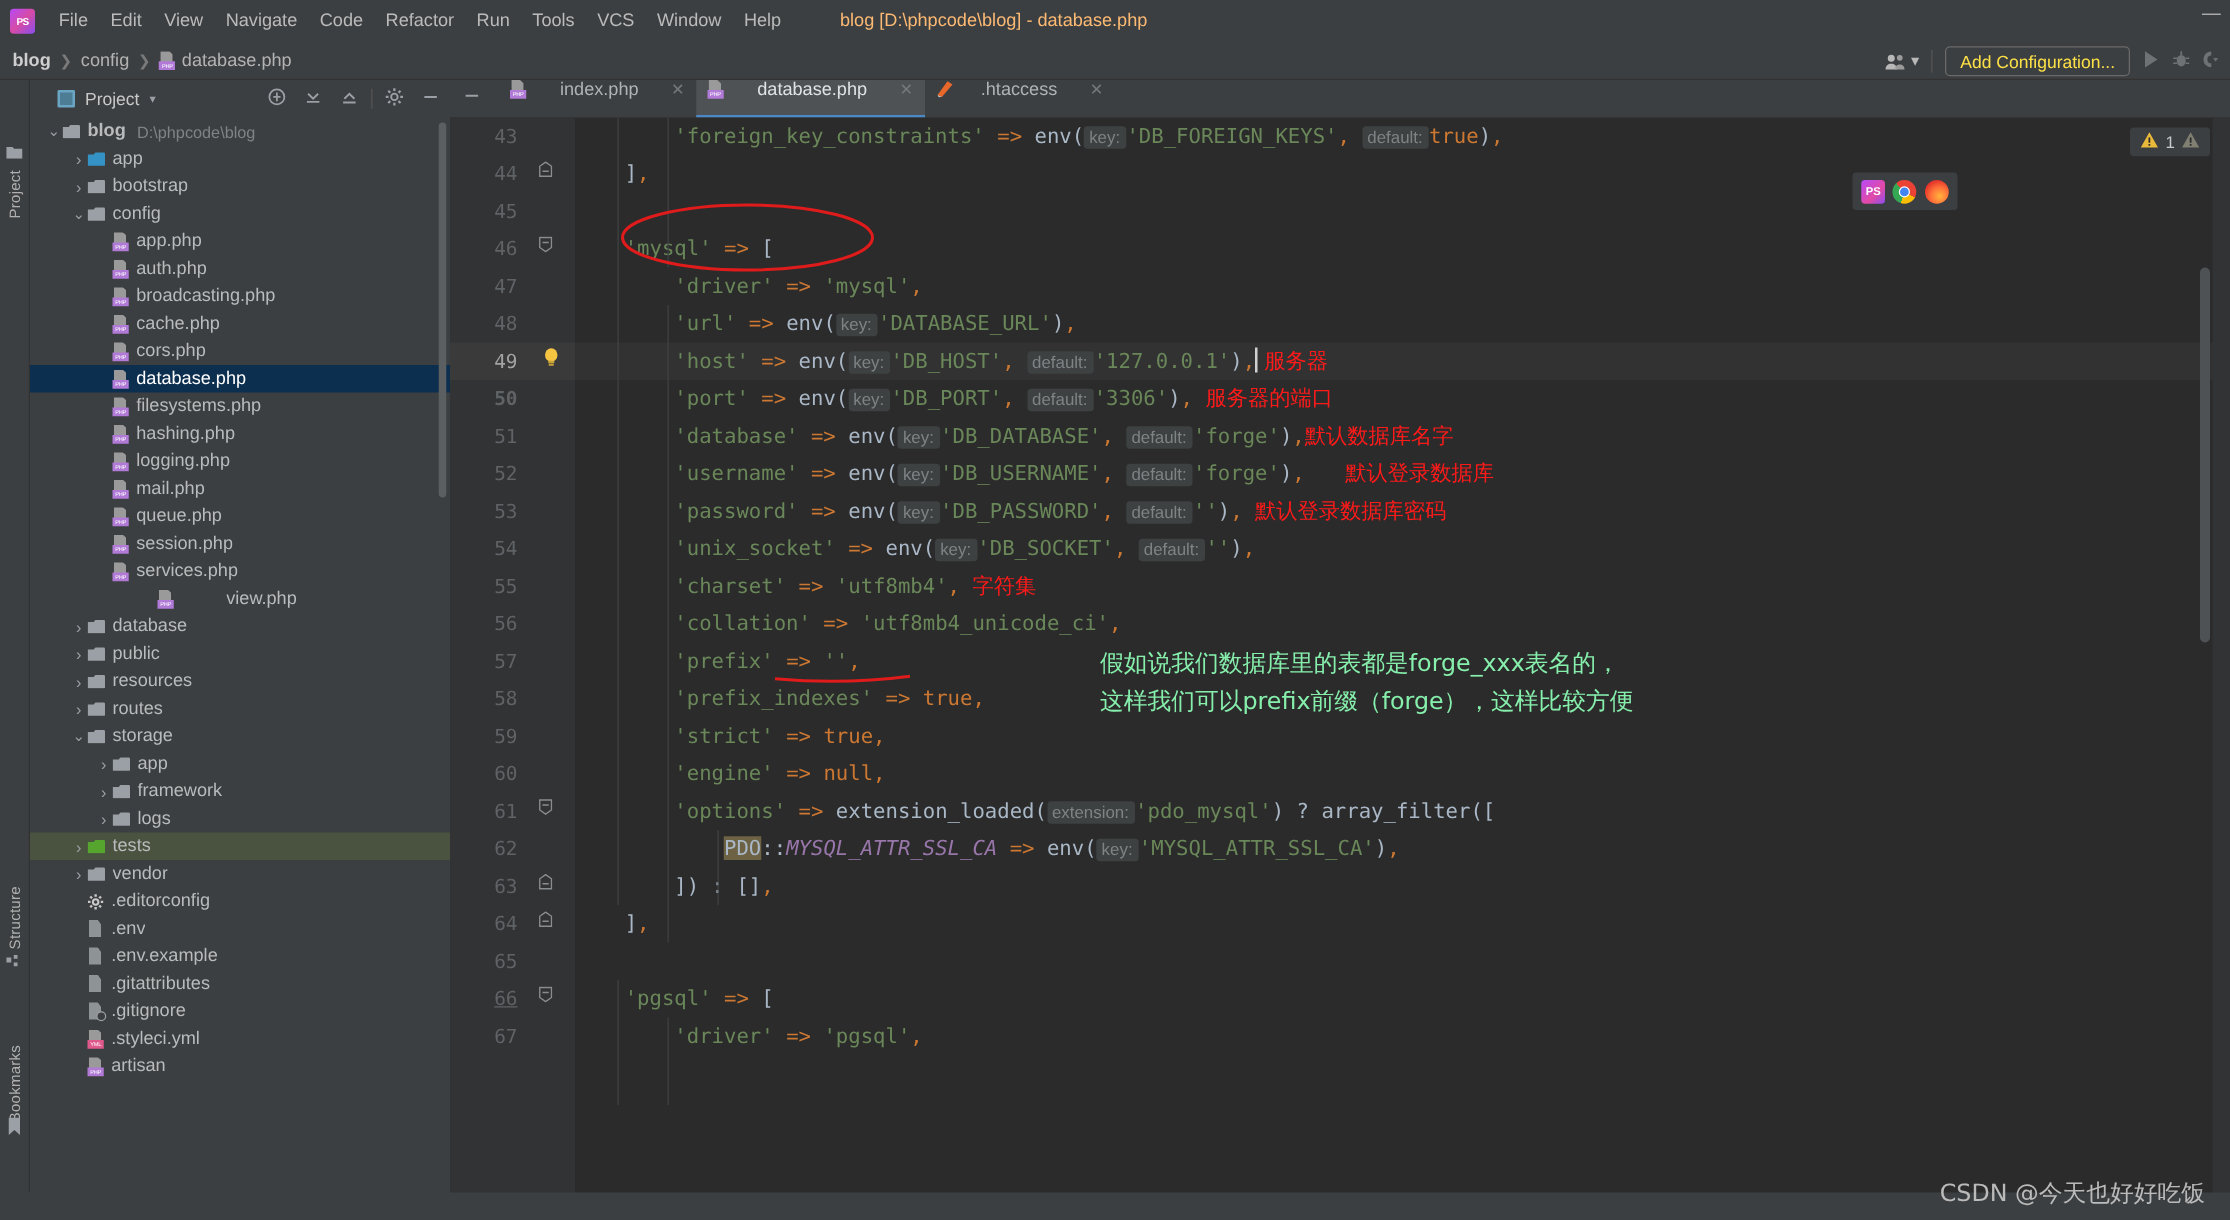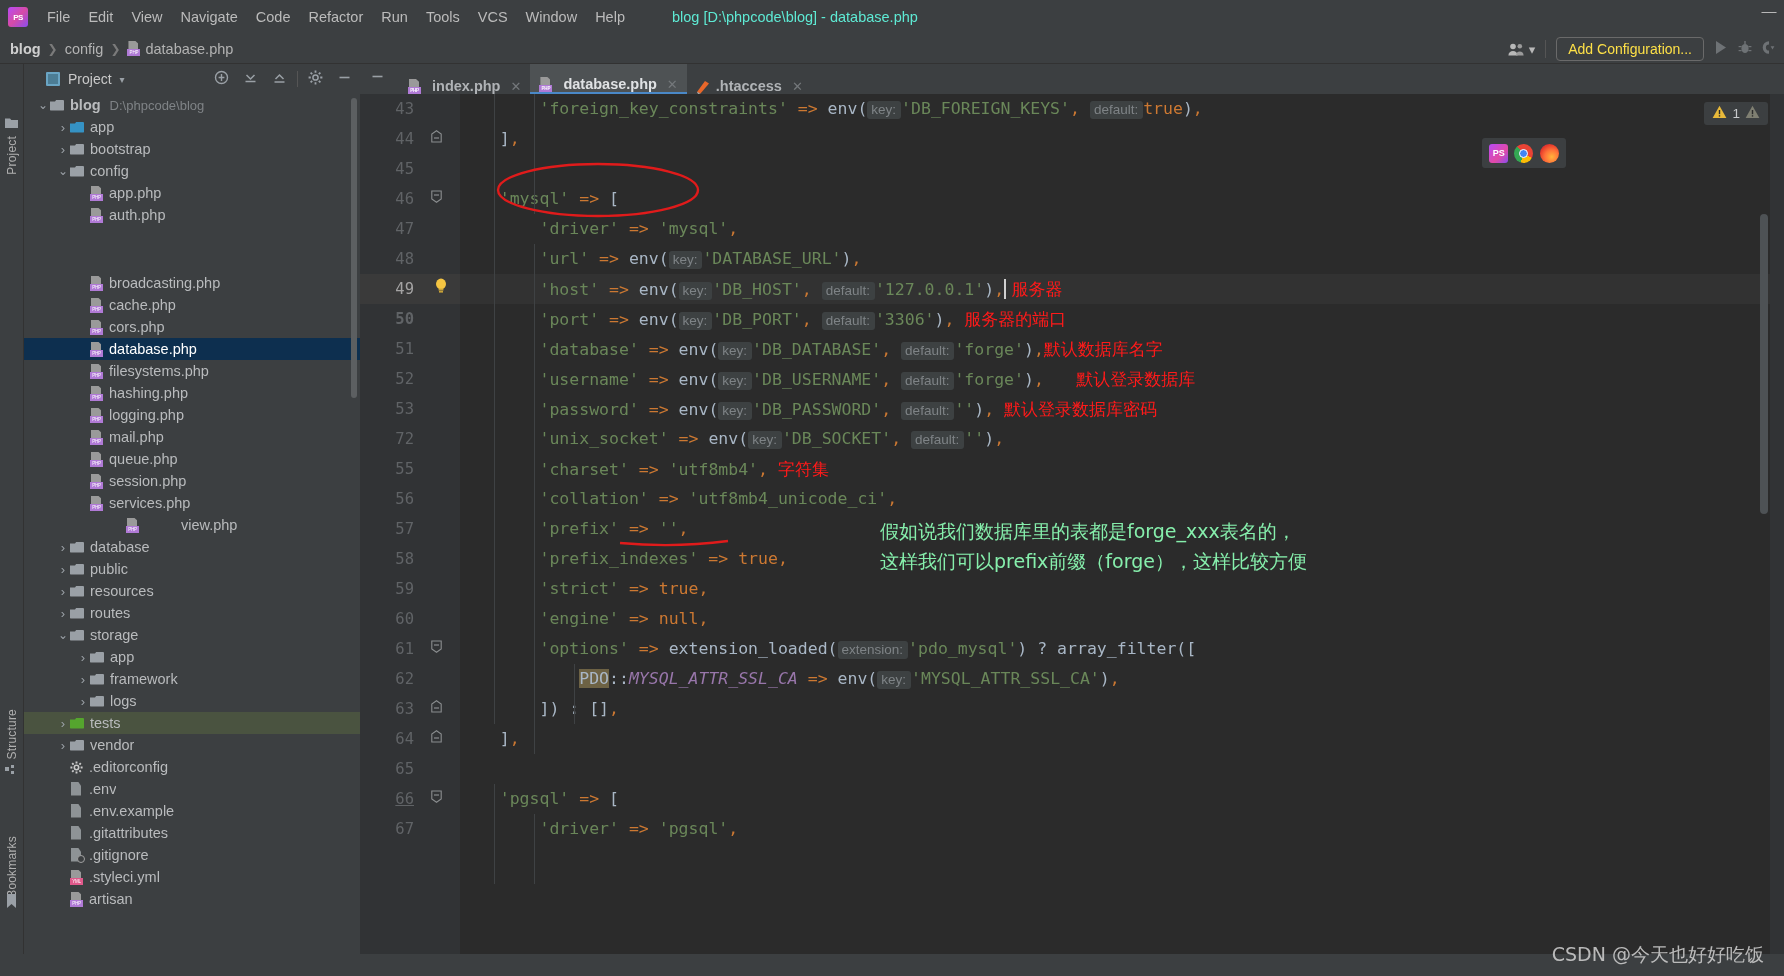--- a/index.html
+++ b/index.html
@@ -22,21 +22,21 @@
     border-radius: 3px; position: relative;
     background: linear-gradient(135deg,#b74af7 0%,#d64ba6 50%,#8a4df0 100%);
     display:flex; align-items:center; justify-content:center;
   }
   .ps-logo span { color:#fff; font-size:8px; font-weight:bold; letter-spacing:-.5px; }
   .menu-item {
     color: #bbbbbb; font-size: 14.5px; padding: 3px 9px; cursor: default;
     white-space: nowrap;
   }
   .win-title {
-    color: #5eead4; font-size: 14.5px; margin-left: 38px; white-space: nowrap;
+    color: #fdba74; font-size: 14.5px; margin-left: 38px; white-space: nowrap;
   }
   .win-buttons { position:absolute; right:6px; top:2px; display:flex; gap:14px; color:#b8b8b8; font-size:15px; }
   .win-buttons div { width:18px; text-align:center; cursor:default; }
 
   
   .navbar {
     position: absolute; left: 0; top: 34px; width: 1784px; height: 30px;
     background: #3c3f41; display: flex; align-items: center;
     border-bottom: 1px solid #323232;
   }
@@ -117,22 +117,22 @@
   .fic.plain .pg { background:#8e9396; height:14px; top:0; }
   .gear-ic { width:13px;height:13px;margin-right:6px;flex:0 0 13px;color:#c9c9c9;font-size:12px;line-height:13px;text-align:center;}
   .tscroll { position:absolute; right:3px; top:4px; width:6px; background:#5c5f61; border-radius:3px; }
 
   
   .tabbar {
     position:absolute; left:360px; top:64px; width:1424px; height:30px;
     background:#3c3f41; display:flex; align-items:flex-end;
   }
   .etab {
-    height:30px; display:flex; align-items:flex-end; gap:6px; padding:0 9px;
-    color:#b0b3b6; font-size:14.5px; cursor:default; white-space:nowrap;font-weight:bold;
+    height:30px; display:flex; align-items:flex-start; gap:22px; padding:0 9px;
+    color:#b0b3b6; font-size:14.5px; cursor:default; white-space:nowrap;
   }
   .etab.active { background:#4e5254; color:#e0e2e4; border-bottom:2px solid #4a88c7; }
   .etab .x { color:#74787b; font-size:13px; margin-left:4px; }
   .ht-ic { width:14px;height:14px; position:relative; }
 
   
   .editor {
     position:absolute; left:360px; top:94px; width:1424px; height:882px;
     background:#2b2b2b; overflow:hidden;
   }
@@ -375,21 +375,21 @@
           <span class="tlabel">app.php</span>
         </div>
         <div class="trow" style="padding-left: 52px;">
           <span class="arrow"></span>
           <span class="fic">
             <span class="pg"></span>
             <span class="bdg php">PHP</span>
           </span>
           <span class="tlabel">auth.php</span>
         </div>
-        <div class="trow" style="padding-left: 52px; margin-top: 46px;">
+        <div class="trow" style="padding-left: 52px;">
           <span class="arrow"></span>
           <span class="fic">
             <span class="pg"></span>
             <span class="bdg php">PHP</span>
           </span>
           <span class="tlabel">broadcasting.php</span>
         </div>
         <div class="trow" style="padding-left: 52px;">
           <span class="arrow"></span>
           <span class="fic">
@@ -636,21 +636,21 @@
           <div class="gutterline" style="top: 180px; color: rgb(164, 163, 163);">49</div>
           <div class="bulb" style="top: 180px;"><svg width="14" height="16" viewBox="0 0 14 16">
               <ellipse cx="7" cy="6" rx="5" ry="5.4" fill="#f5c542"></ellipse>
               <rect x="4.6" y="10.6" width="4.8" height="2" fill="#c9a238"></rect>
               <rect x="5" y="13" width="4" height="1.6" fill="#c9a238"></rect>
             </svg></div>
           <div class="gutterline" style="top: 210px; font-weight: bold;">50</div>
           <div class="gutterline" style="top: 240px;">51</div>
           <div class="gutterline" style="top: 270px;">52</div>
           <div class="gutterline" style="top: 300px;">53</div>
-          <div class="gutterline" style="top: 330px;">72</div>
+          <div class="gutterline" style="top: 330px;">54</div>
           <div class="gutterline" style="top: 360px;">55</div>
           <div class="gutterline" style="top: 390px;">56</div>
           <div class="gutterline" style="top: 420px;">57</div>
           <div class="gutterline" style="top: 450px;">58</div>
           <div class="gutterline" style="top: 480px;">59</div>
           <div class="gutterline" style="top: 510px;">60</div>
           <div class="gutterline" style="top: 540px;">61</div>
           <div class="foldmk" style="top: 540px;"><svg width="11" height="13" viewBox="0 0 11 13">
               <path d="M0.8 1h9.4v8l-4.7 3.3L0.8 9z" fill="none" stroke="#8a8d8f" stroke-width="1.1"></path>
               <path d="M3 5h5" stroke="#8a8d8f" stroke-width="1.2"></path>

